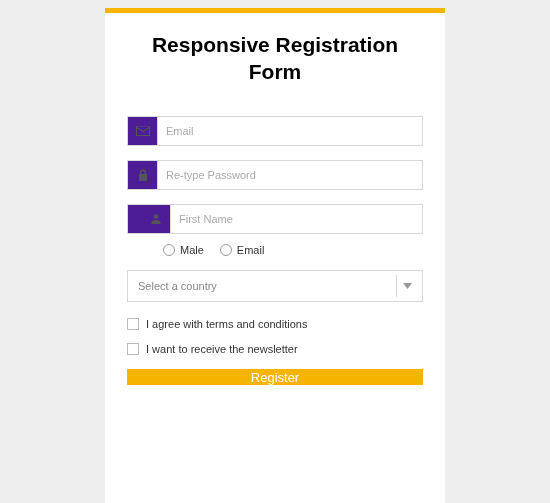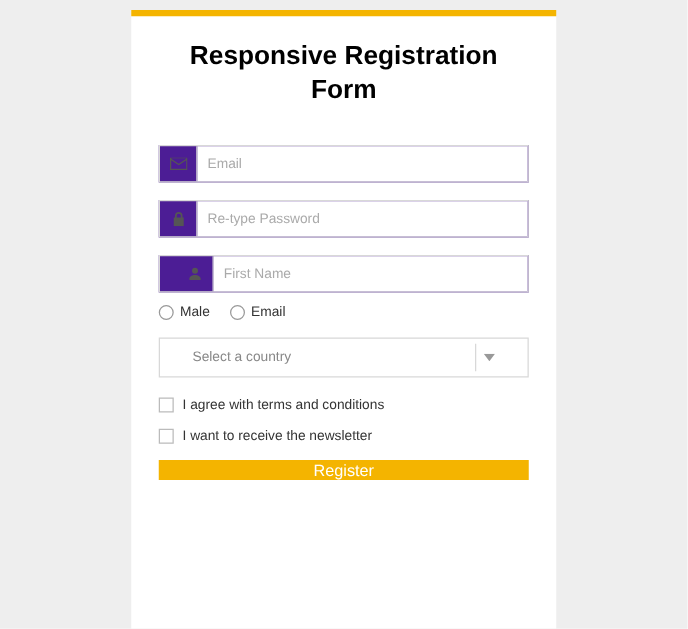--- a/index.html
+++ b/index.html
@@ -59,39 +59,40 @@
   }
   .row2 .field { flex: 1; margin-bottom: 0; padding-left: 13px; }
   .radios {
     display: flex;
     gap: 16px;
     align-items: center;
     font-size: 11px;
     color: #333;
     margin-bottom: 14px;
     margin-top: 6px;
+    margin-left: 36px;
   }
   .radio {
     display: flex;
     align-items: center;
     gap: 5px;
     cursor: pointer;
   }
   .radio-circle {
     width: 12px; height: 12px;
     border: 1.5px solid #999;
     border-radius: 50%;
   }
   .select {
     border: 1px solid #d8d8d8;
     height: 32px;
     display: flex;
     align-items: center;
     justify-content: space-between;
-    padding: 0 26px;
+    padding: 0 10px;
     font-size: 11px;
     color: #888;
     margin-bottom: 16px;
     cursor: pointer;
   }
   .select .tri {
     width: 22px; height: 22px;
     border-left: 1px solid #d8d8d8;
     display: flex;
     align-items: center;

